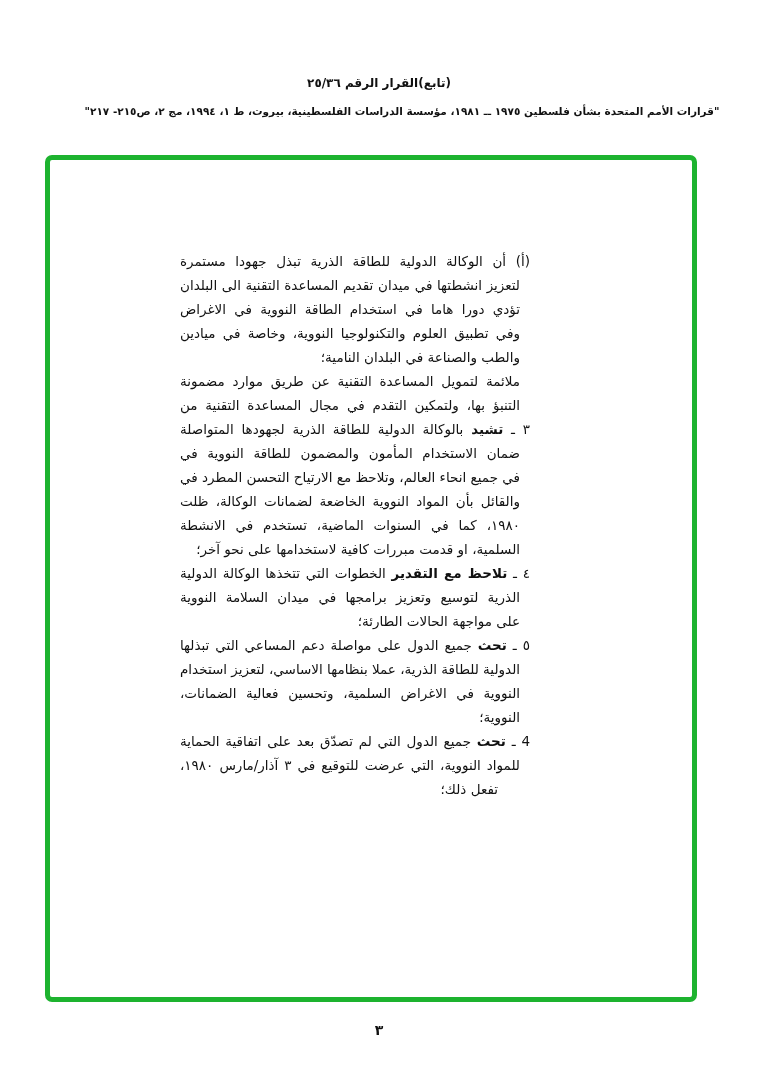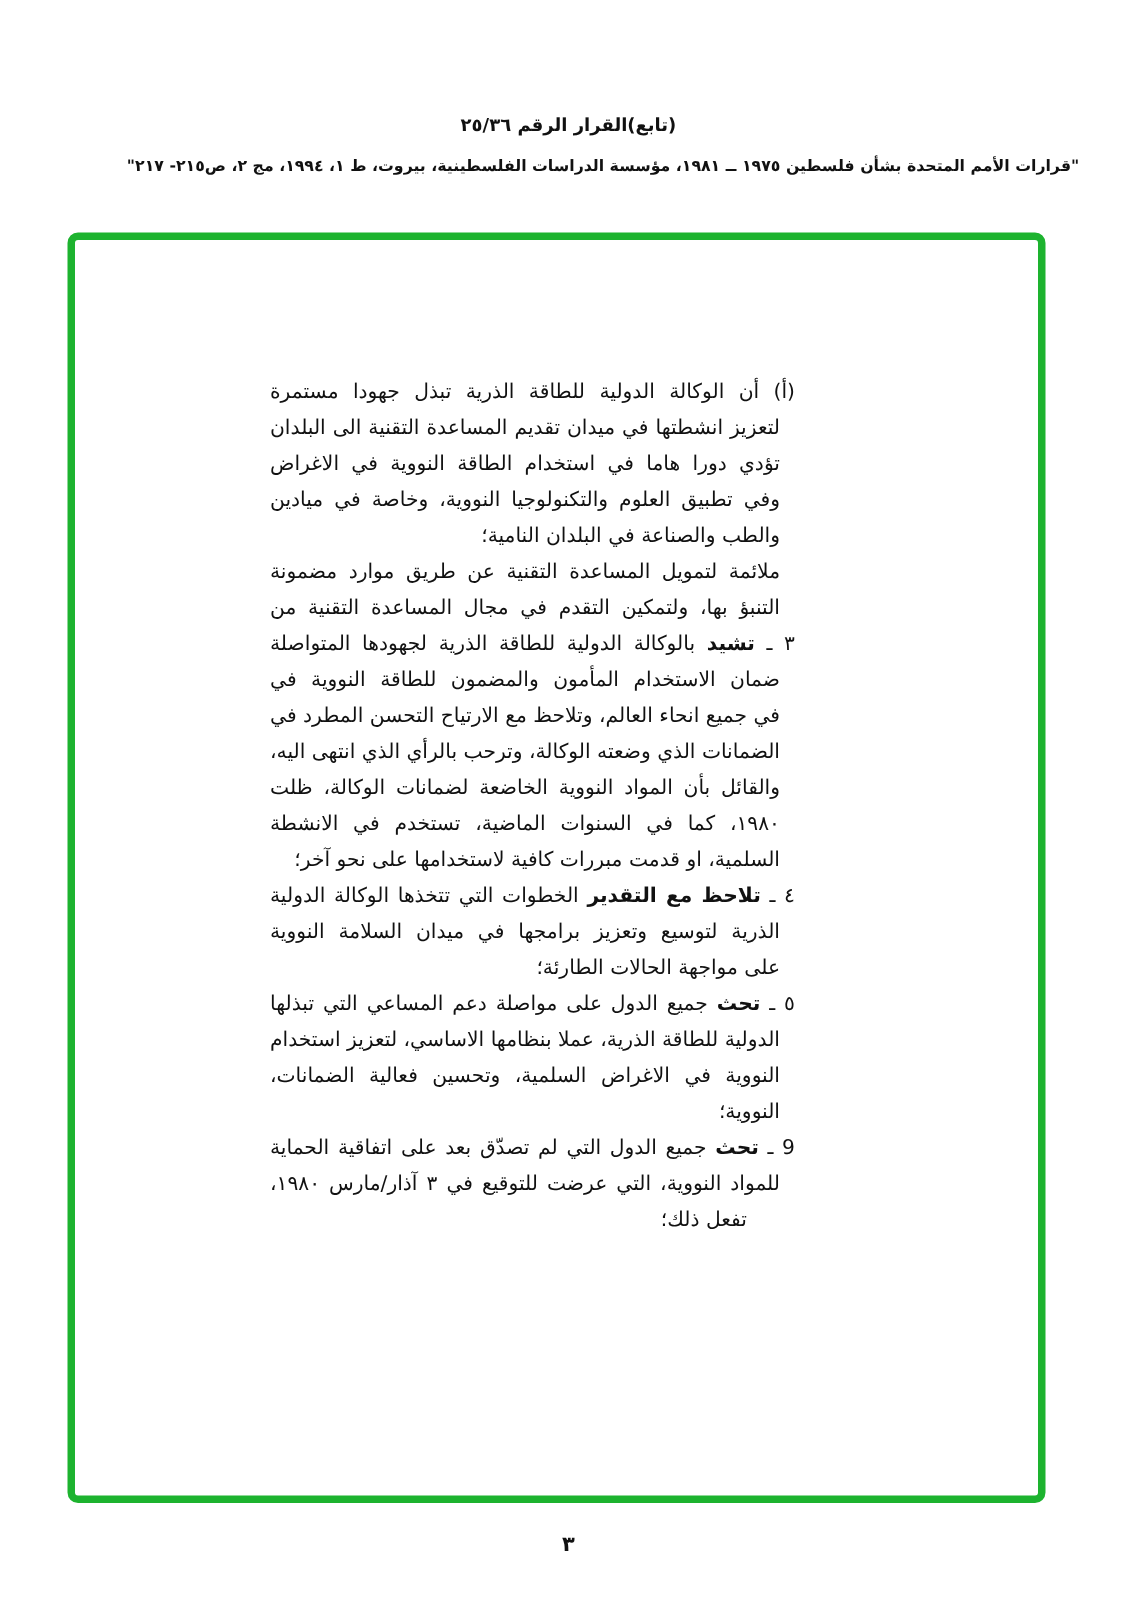--- a/index.html
+++ b/index.html
@@ -46,29 +46,28 @@
   <div class="bl fl"><span></span><span class="b"></span><span>(أ) أن الوكالة الدولية للطاقة الذرية تبذل جهودا مستمرة</span></div>
   <div class="bl jl"><span></span><span class="b"></span><span>لتعزيز انشطتها في ميدان تقديم المساعدة التقنية الى البلدان النامية؛</span></div>
   <div class="bl jl"><span></span><span class="b"></span><span>تؤدي دورا هاما في استخدام الطاقة النووية في الاغراض السلمية</span></div>
   <div class="bl jl"><span></span><span class="b"></span><span>وفي تطبيق العلوم والتكنولوجيا النووية، وخاصة في ميادين الزراعة</span></div>
   <div class="bl ll"><span></span><span class="b"></span><span>والطب والصناعة في البلدان النامية؛</span></div>
   <div class="bl jl"><span></span><span class="b"></span><span>ملائمة لتمويل المساعدة التقنية عن طريق موارد مضمونة يمكن</span></div>
   <div class="bl jl"><span></span><span class="b"></span><span>التنبؤ بها، ولتمكين التقدم في مجال المساعدة التقنية من مواكبة</span></div>
   <div class="bl fl"><span>٣ ـ </span><span class="b">تشيد</span><span> بالوكالة الدولية للطاقة الذرية لجهودها المتواصلة الرامية الى</span></div>
   <div class="bl jl"><span></span><span class="b"></span><span>ضمان الاستخدام المأمون والمضمون للطاقة النووية في الاغراض السلمية</span></div>
   <div class="bl jl"><span></span><span class="b"></span><span>في جميع انحاء العالم، وتلاحظ مع الارتياح التحسن المطرد في نظام</span></div>
-  <div class="bl jl"><span></span><span class="b"></span><span>الضمانات الذي وضعته الوكالة، وترحب بالرأي الذي انتهى اليه،</span></div>
   <div class="bl jl"><span></span><span class="b"></span><span>والقائل بأن المواد النووية الخاضعة لضمانات الوكالة، ظلت في سنة</span></div>
   <div class="bl jl"><span></span><span class="b"></span><span>١٩٨٠، كما في السنوات الماضية، تستخدم في الانشطة النووية</span></div>
   <div class="bl ll"><span></span><span class="b"></span><span>السلمية، او قدمت مبررات كافية لاستخدامها على نحو آخر؛</span></div>
   <div class="bl fl"><span>٤ ـ </span><span class="b">تلاحظ مع التقدير</span><span> الخطوات التي تتخذها الوكالة الدولية للطاقة</span></div>
   <div class="bl jl"><span></span><span class="b"></span><span>الذرية لتوسيع وتعزيز برامجها في ميدان السلامة النووية وزيادة قدرتها</span></div>
   <div class="bl ll"><span></span><span class="b"></span><span>على مواجهة الحالات الطارئة؛</span></div>
   <div class="bl fl"><span>٥ ـ </span><span class="b">تحث</span><span> جميع الدول على مواصلة دعم المساعي التي تبذلها الوكالة</span></div>
   <div class="bl jl"><span></span><span class="b"></span><span>الدولية للطاقة الذرية، عملا بنظامها الاساسي، لتعزيز استخدام الطاقة</span></div>
   <div class="bl jl"><span></span><span class="b"></span><span>النووية في الاغراض السلمية، وتحسين فعالية الضمانات، وتعزيز السلامة</span></div>
   <div class="bl ll"><span></span><span class="b"></span><span>النووية؛</span></div>
-  <div class="bl fl"><span>9 ـ </span><span class="b">تحث</span><span> جميع الدول التي لم تصدّق بعد على اتفاقية الحماية المادية</span></div>
+  <div class="bl fl"><span>4 ـ </span><span class="b">تحث</span><span> جميع الدول التي لم تصدّق بعد على اتفاقية الحماية المادية</span></div>
   <div class="bl jl"><span></span><span class="b"></span><span>للمواد النووية، التي عرضت للتوقيع في ٣ آذار/مارس ١٩٨٠، على ان</span></div>
   <div class="bl ll ind"><span></span><span class="b"></span><span>تفعل ذلك؛</span></div>
 </div>
 
 <div class="page-num">٣</div>
 
 </body></html>

